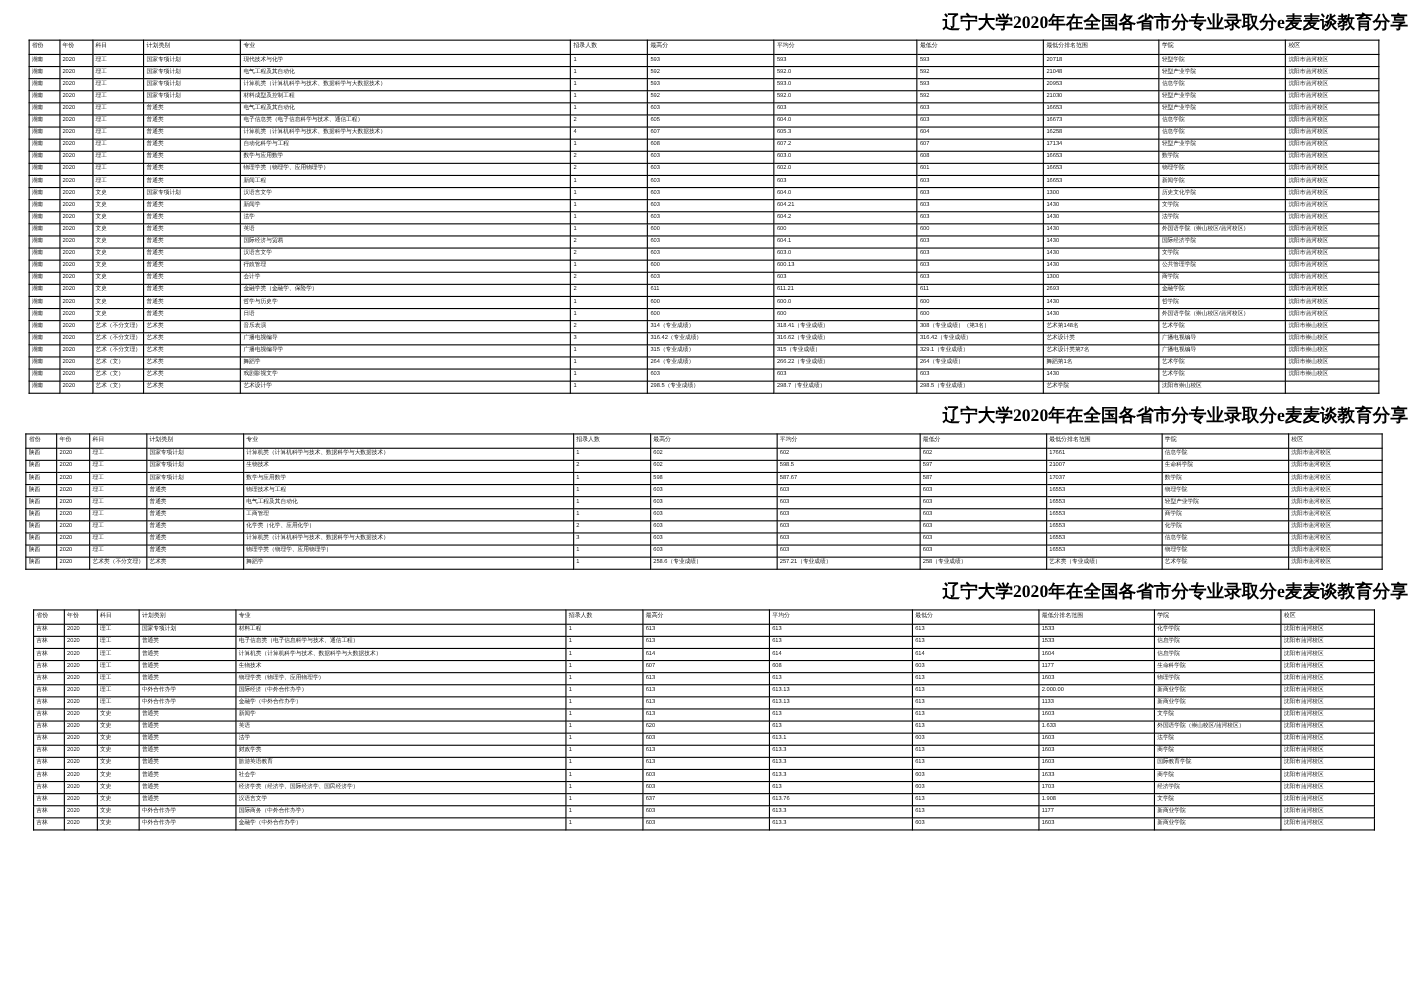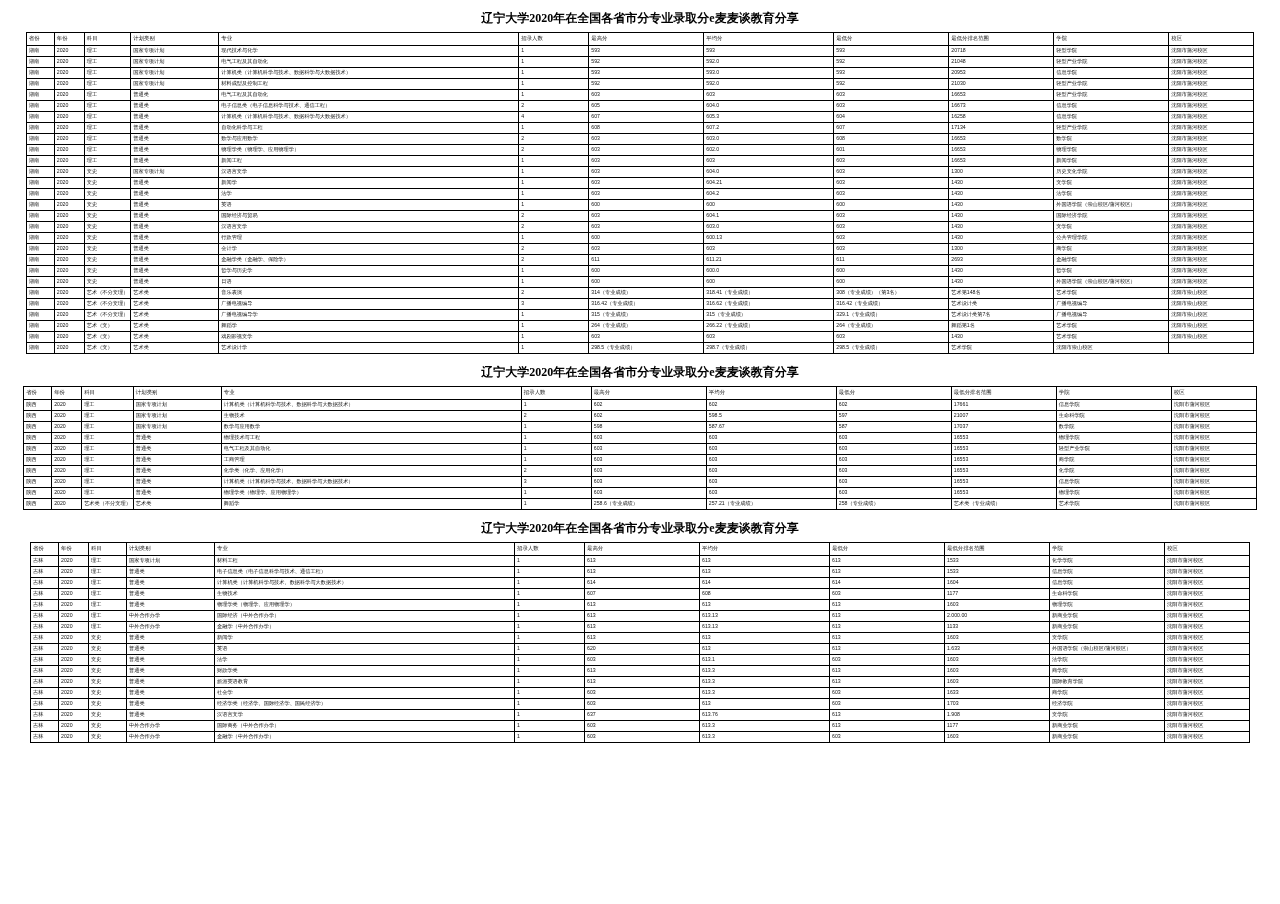--- a/index.html
+++ b/index.html
@@ -19,24 +19,24 @@
     height: 904px;
     position: relative;
     box-sizing: border-box;
     padding: 4px 0 0 0;
   }
   .block {
     width: 100%;
     margin-bottom: 10px;
   }
   .block-title {
-    text-align: center;
+    text-align: right;
     font-family: "Liberation Serif", serif;
     font-weight: bold;
-    font-size: 12px;
+    font-size: 16px;
     letter-spacing: 0px;
     margin: 6px 0 5px 0;
     color: #000;
   }
   table.grid {
     border-collapse: collapse;
     margin: 0 auto;
     table-layout: fixed;
     border: 1px solid #000;
   }

